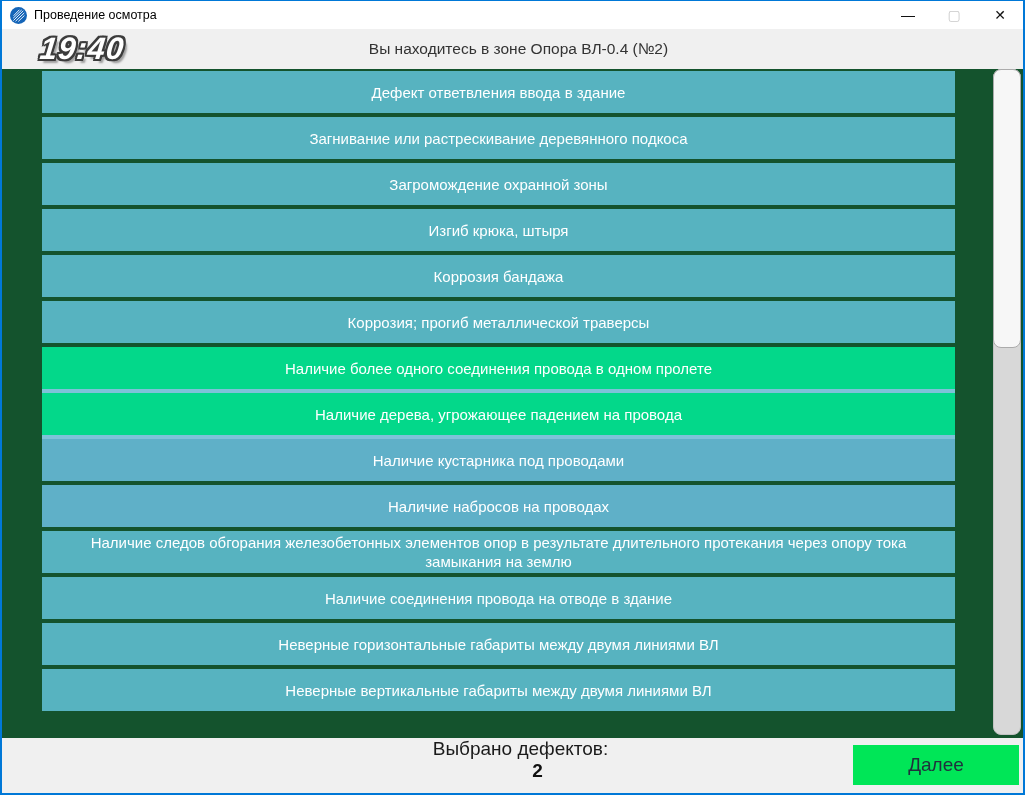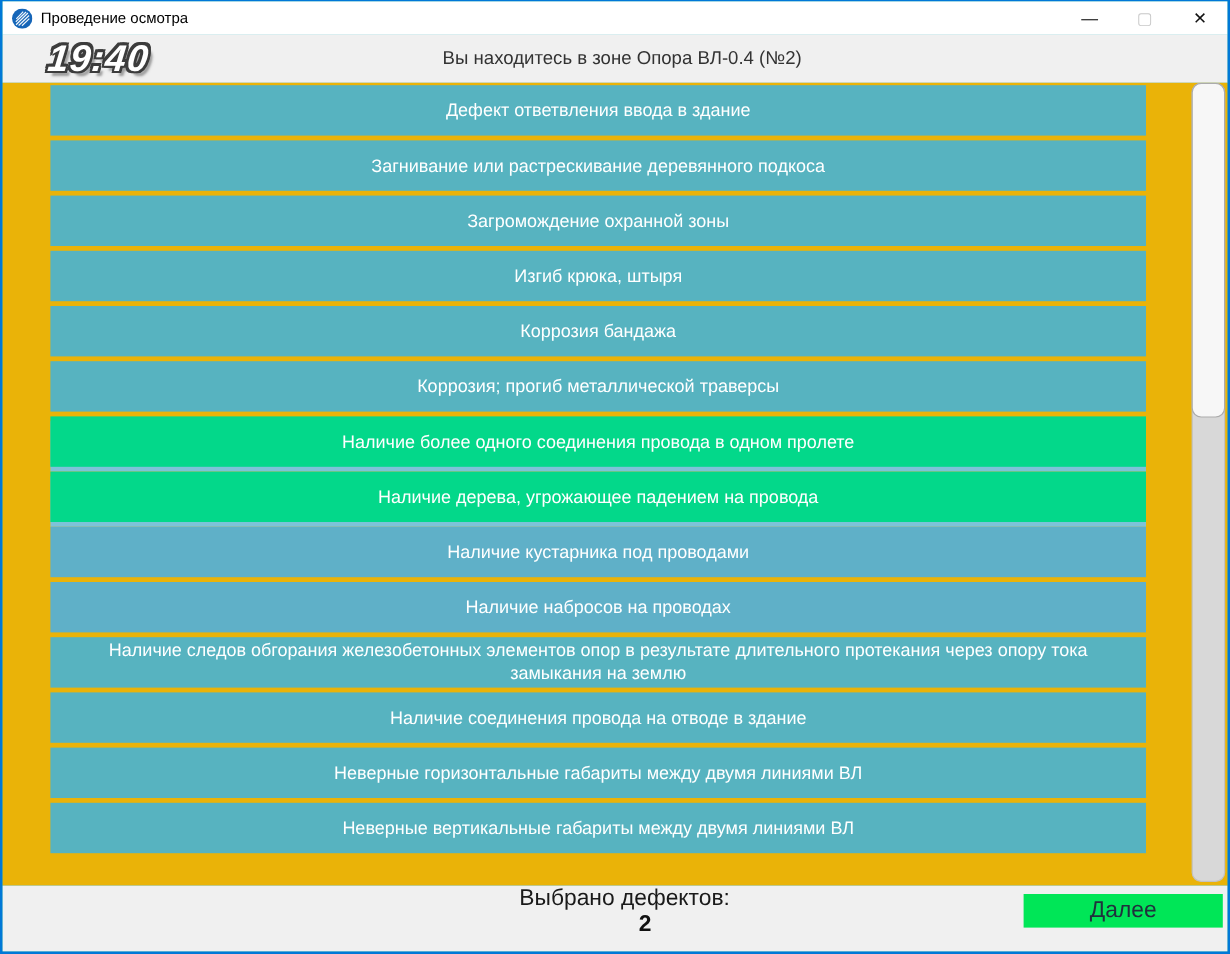--- a/index.html
+++ b/index.html
@@ -44,21 +44,21 @@
       4px 4px 2px rgba(90,90,90,.55);
   }
   .zone-text{
     position:absolute;left:0;right:0;top:0;height:40px;
     line-height:40px;text-align:center;
     font-size:15.5px;color:#333;margin-left:12px;
   }
   
   .main{
     position:absolute;top:68px;left:0;right:0;bottom:55px;
-    background:#eab308;overflow:hidden;
+    background:#14532d;overflow:hidden;
   }
   .defect-list{margin:2px 68px 0 40px;}
   .row{
     box-sizing:border-box;min-height:42px;margin-bottom:4px;
     display:flex;align-items:center;justify-content:center;
     background:#57b3c0;color:#fff;font-size:15px;line-height:19px;
     text-align:center;padding:2px 10px;cursor:pointer;
   }
   .row.light{background:#5fb0c8;}
   .row.selected{background:#03d88a;box-shadow:0 4px 0 0 #7ec2d8;}
@@ -75,21 +75,21 @@
     background:#f7f7f7;border:1px solid #ababab;border-radius:8px;
   }
   
   .footer{
     position:absolute;left:0;right:0;bottom:0;height:55px;
     background:#f0f0f0;display:flex;align-items:center;flex-direction:column;
   }
   .footer-label{margin-left:16px;font-size:19px;color:#1a1a1a;}
   .footer-count{margin-left:50px;font-size:19px;font-weight:bold;color:#111;}
   .next-button{
-    position:absolute;right:4px;top:7px;width:166px;height:28px;
+    position:absolute;right:4px;top:7px;width:166px;height:40px;
     background:#00e657;border:none;
     font-size:19px;color:#20313d;font-family:"Liberation Sans",sans-serif;
     display:flex;align-items:center;justify-content:center;cursor:pointer;
   }
 </style>
 </head>
 <body>
 
 <div class="window">
 

